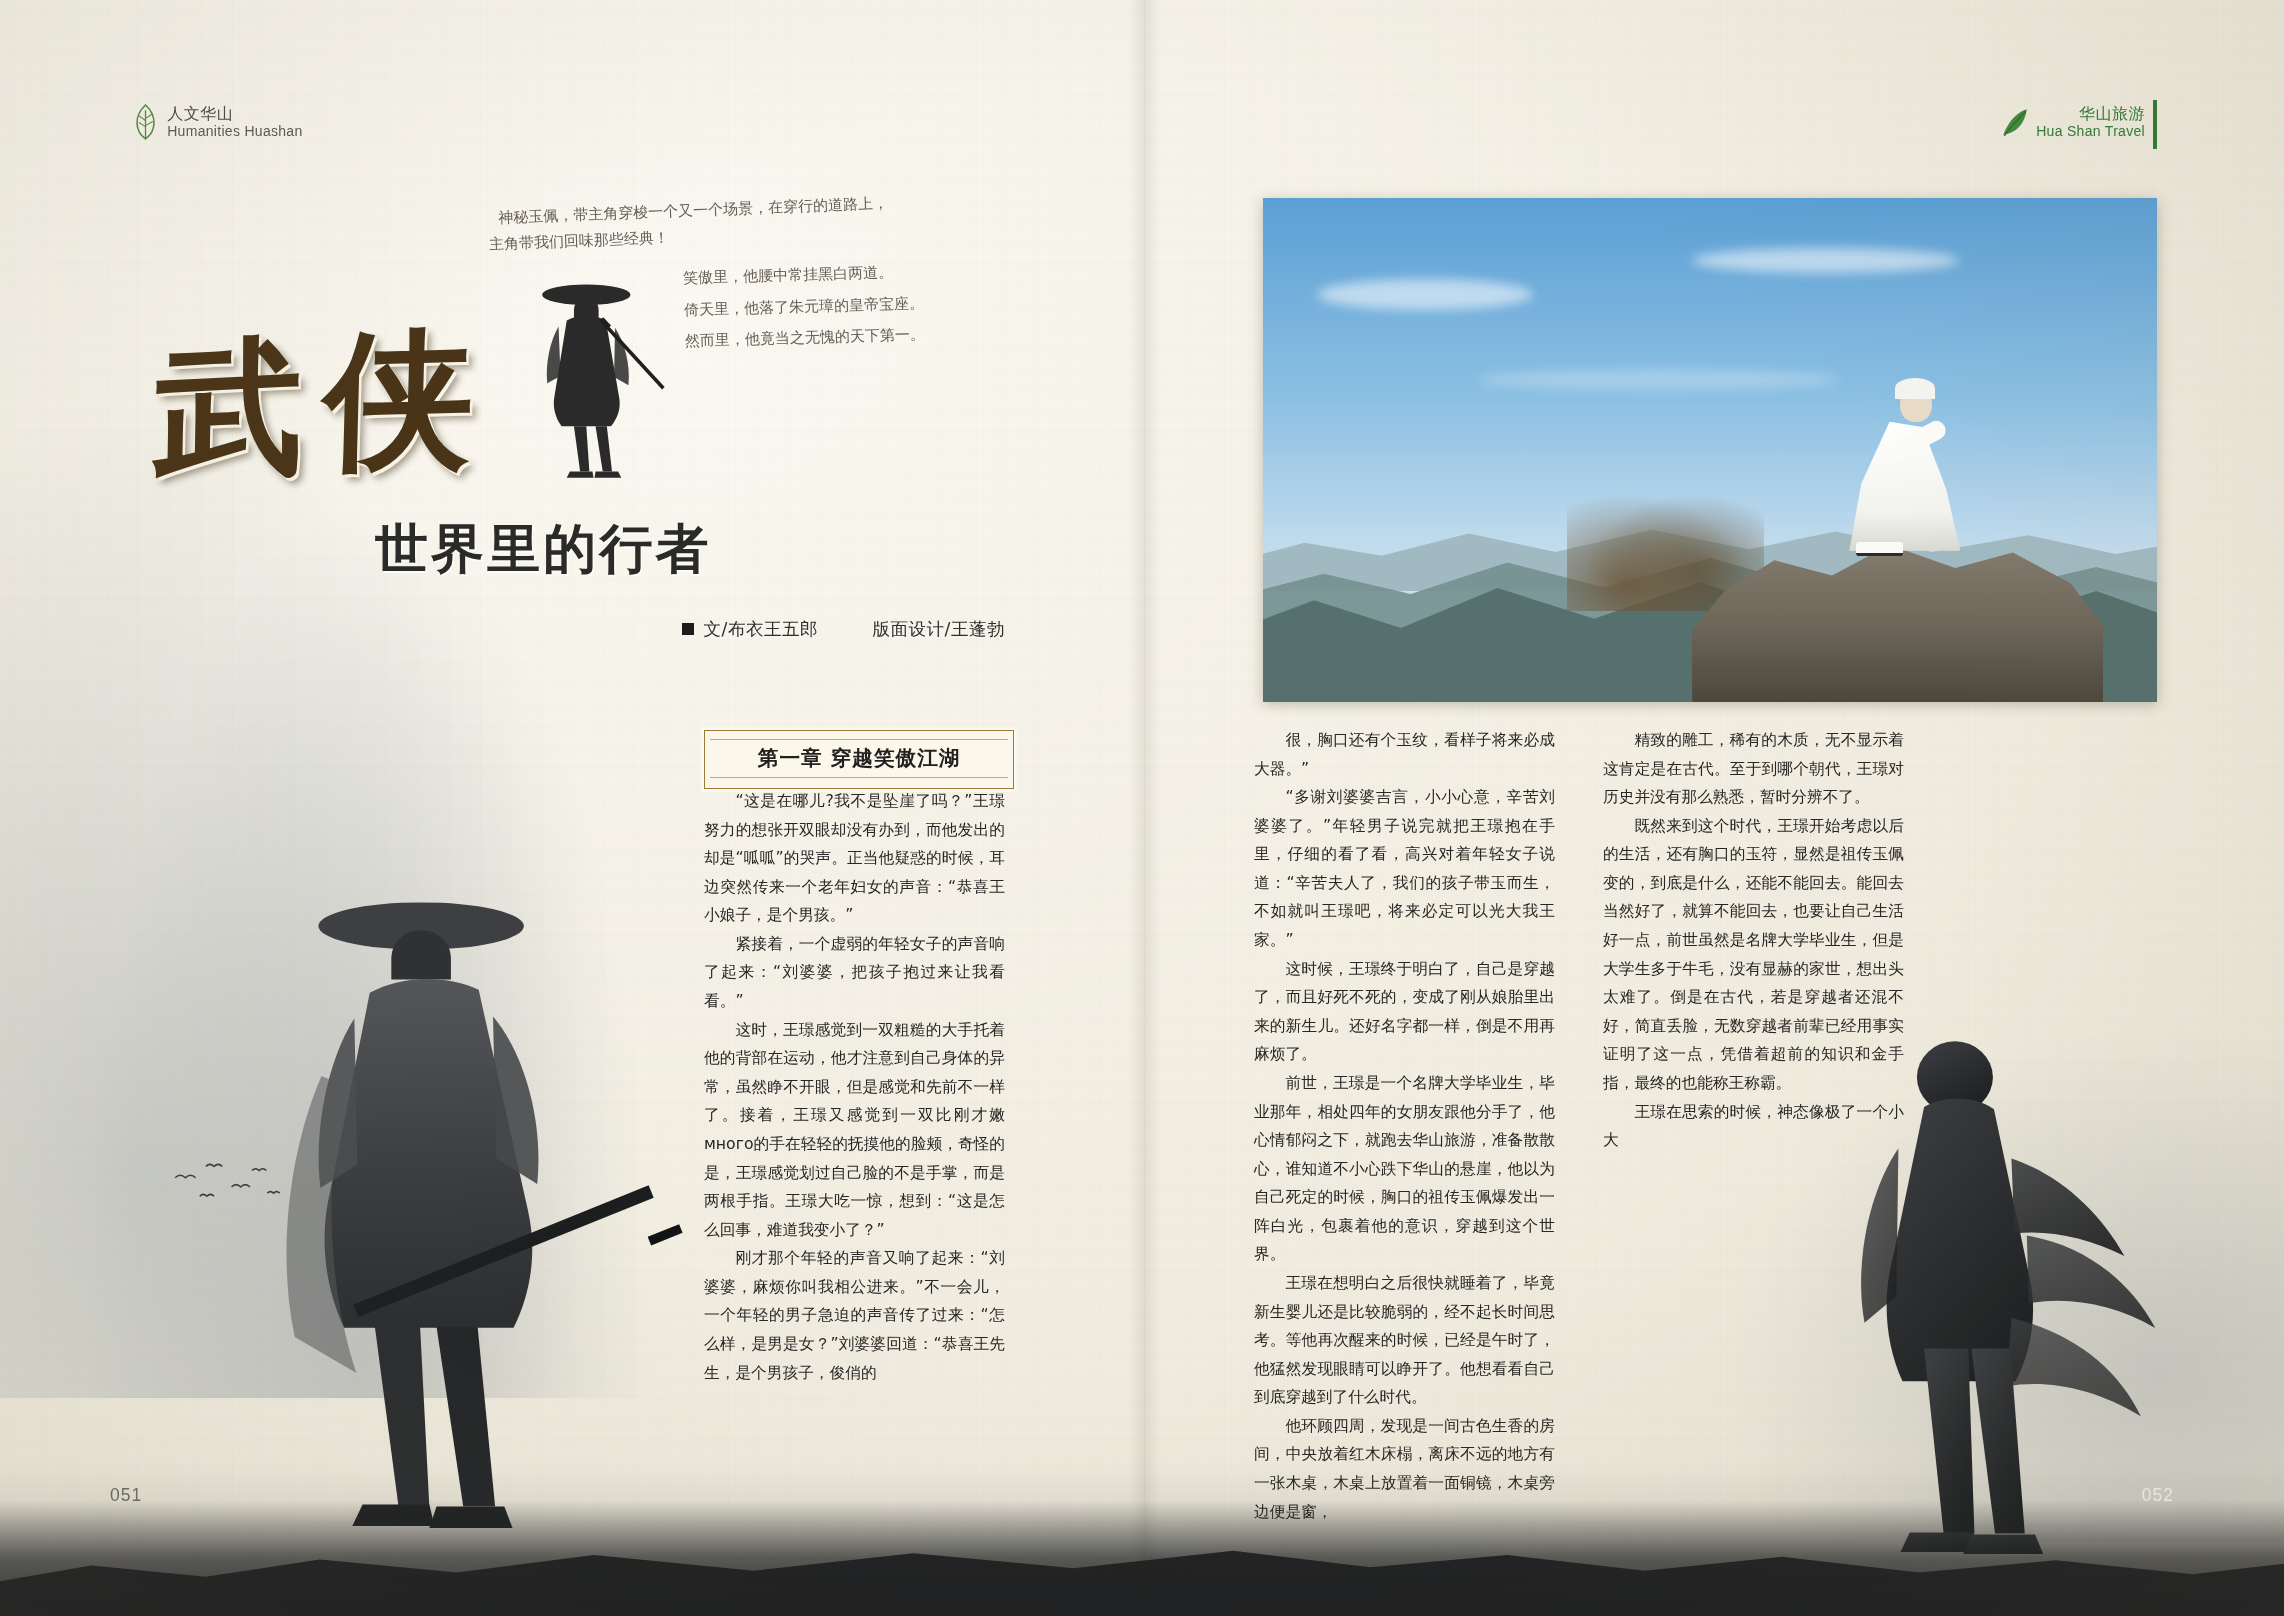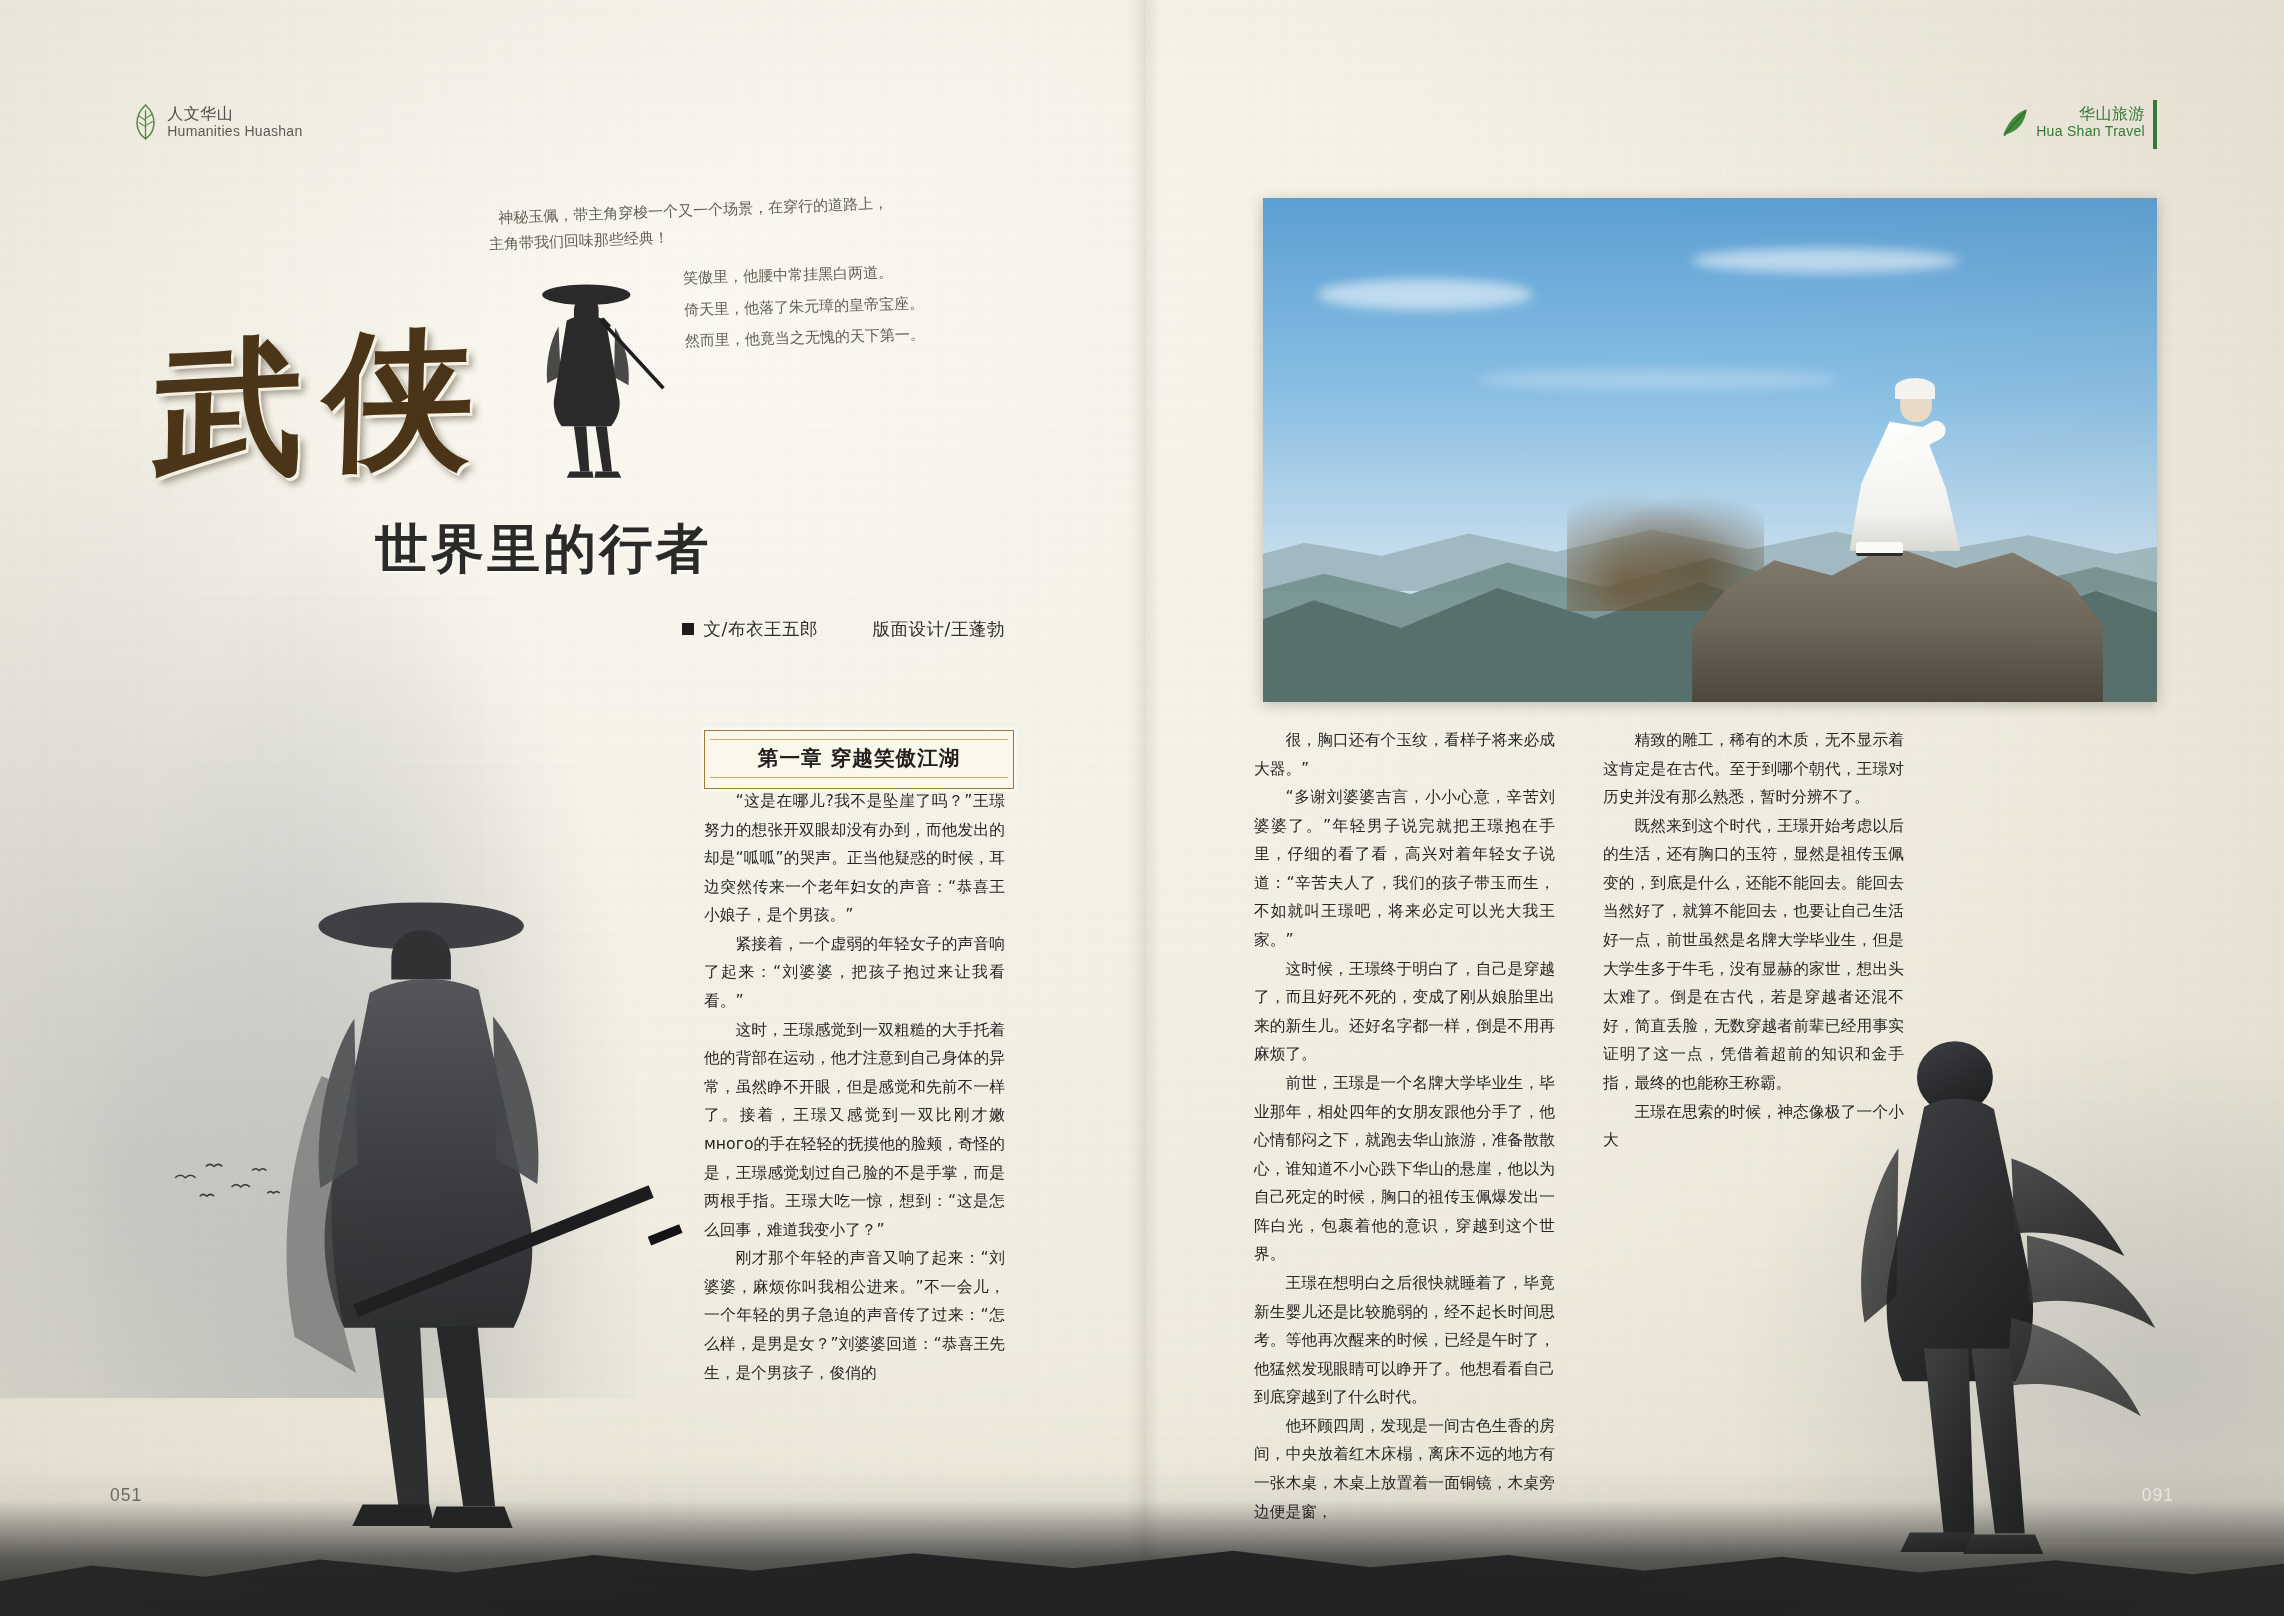--- a/index.html
+++ b/index.html
@@ -556,16 +556,16 @@
         <path d="M250 230 c-60 88 -86 230 -66 340 l62 -52z" opacity=".8"></path>
       </g>
     </svg>
   </div>
 
   <div class="gutter"></div>
   <div class="ink-band"></div>
   <div class="vignette"></div>
 
   <div class="folio folio-left">051</div>
-  <div class="folio folio-right">091</div>
+  <div class="folio folio-right">052</div>
 
 </div>
 
 
 </body></html>

